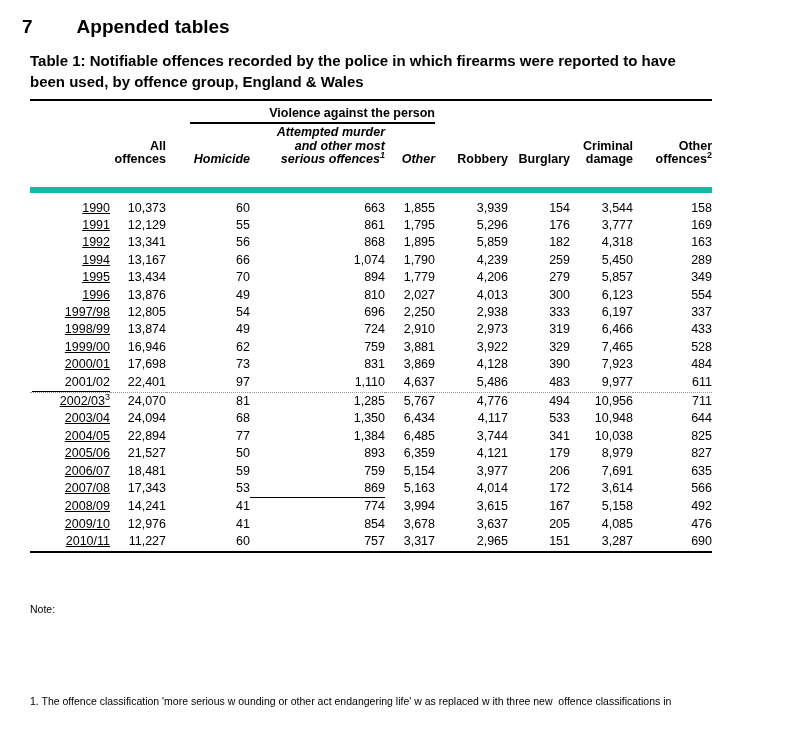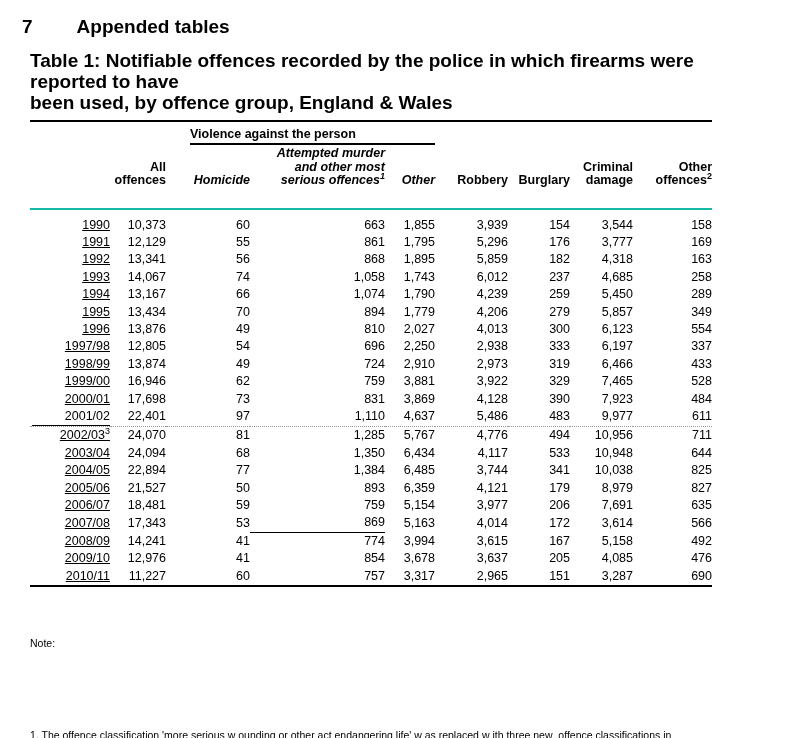--- a/index.html
+++ b/index.html
@@ -5,33 +5,33 @@
   html, body { margin:0; padding:0; }
   body {
     width:790px; height:738px; background:#ffffff; color:#000;
     font-family:"Liberation Sans","DejaVu Sans",sans-serif;
     -webkit-font-smoothing:antialiased; overflow:hidden;
   }
   .page { padding:12px 78px 0 30px; width:682px; }
 
   .section-head { display:flex; gap:44px; font-size:19px; font-weight:bold; margin:4px 0 12px -8px; }
 
-  .table-titles { font-size:19px; font-weight:bold; line-height:21px;
+  .table-titles { font-size:15px; font-weight:bold; line-height:21px;
                   border-bottom:2px solid #000; padding-bottom:7px; }
 
   table { border-collapse:collapse; table-layout:fixed; width:682px; font-size:12.5px; }
   th, td { padding:0; }
   .num { text-align:right; }
   .ital { font-style:italic; }
 
   thead th { font-weight:bold; vertical-align:bottom; }
   tr.group-row th { padding-top:5px; }
-  .group-label { border-bottom:2px solid #000; margin-left:24px; text-align:left;
+  .group-label { border-bottom:2px solid #000; margin-left:24px; text-align:right;
                  padding-bottom:2px; font-size:12.5px; }
-  tr.col-heads th { border-bottom:2px solid #14b8a6; padding-bottom:20px; line-height:13.5px; padding-top:2px; }
+  tr.col-heads th { border-bottom:6px solid #14b8a6; padding-bottom:20px; line-height:13.5px; padding-top:2px; }
   tr.col-heads sup, tbody sup { font-size:9px; line-height:0; }
 
   tbody td { height:17.4px; line-height:17.4px; font-size:12.5px; }
   tbody tr:first-child td { padding-top:7px; }
   tbody tr:last-child td { border-bottom:2px solid #000; }
   tr.sep-dotted td { border-top:1px dotted #999; }
   td.year { text-align:right; padding-left:2px;text-decoration:underline; }
   span.year-underline { display:inline-block; width:78px; border-bottom:1.5px solid #000; }
   td.cell-underline { border-bottom:1.5px solid #000; }
 
@@ -124,31 +124,20 @@
           <td class="num">13,341</td>
           <td class="num">56</td>
           <td class="num">868</td>
           <td class="num">1,895</td>
           <td class="num">5,859</td>
           <td class="num">182</td>
           <td class="num">4,318</td>
           <td class="num">163</td>
         </tr>
         <tr>
-          <td class="year"><span>1993</span></td>
-          <td class="num">14,067</td>
-          <td class="num">74</td>
-          <td class="num">1,058</td>
-          <td class="num">1,743</td>
-          <td class="num">6,012</td>
-          <td class="num">237</td>
-          <td class="num">4,685</td>
-          <td class="num">258</td>
-        </tr>
-        <tr>
           <td class="year"><span>1994</span></td>
           <td class="num">13,167</td>
           <td class="num">66</td>
           <td class="num">1,074</td>
           <td class="num">1,790</td>
           <td class="num">4,239</td>
           <td class="num">259</td>
           <td class="num">5,450</td>
           <td class="num">289</td>
         </tr>

